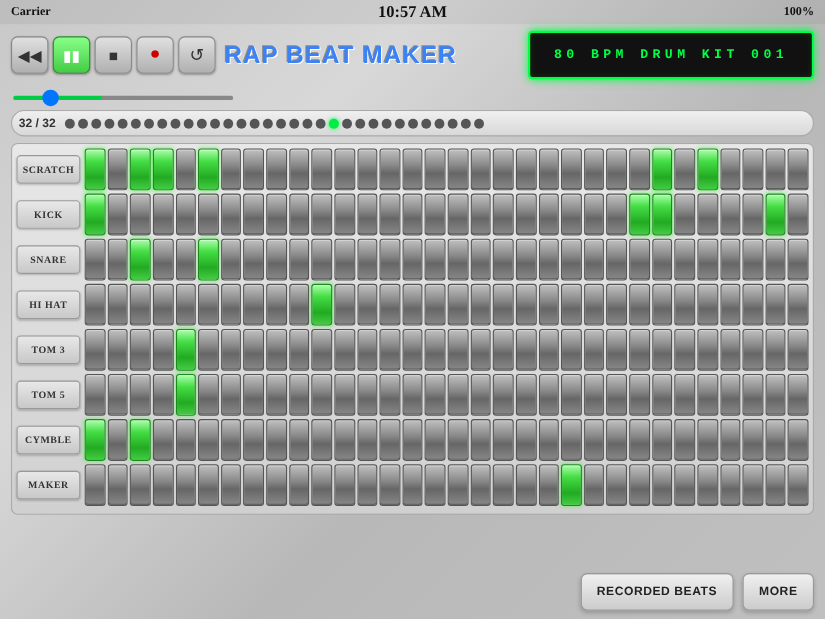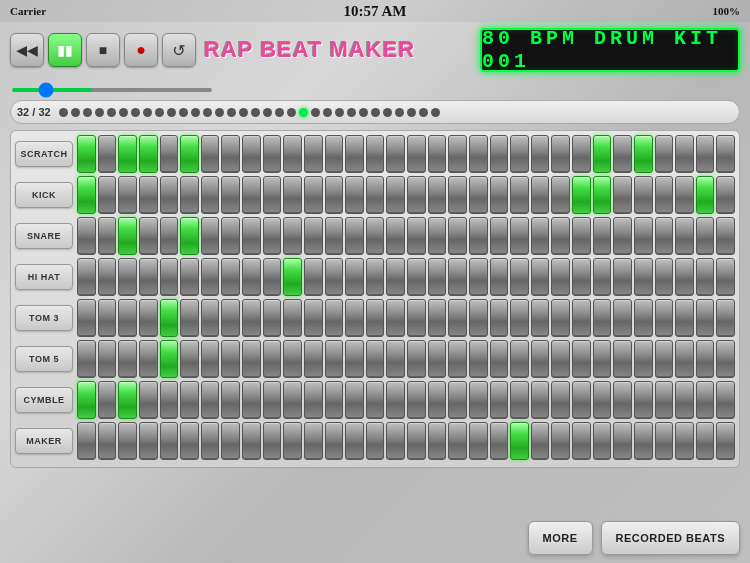--- a/index.html
+++ b/index.html
@@ -53,38 +53,38 @@
     }
     .transport-btn.play {
       background: linear-gradient(to bottom, #88ff88, #44cc44);
       border-color: #2a8a2a;
       color: #fff;
     }
 
     .app-title {
       font-size: 22px;
       font-weight: 900;
-      color: #ec4899;
+      color: #3b82f6;
       letter-spacing: 1px;
       text-shadow: 1px 1px 0 #fff, -1px -1px 0 #888;
       margin-left: 4px;
       flex: 1;
     }
 
     .bpm-display {
       width: 260px;
       height: 44px;
       background: #111;
       border: 2px solid #00ff44;
       border-radius: 4px;
       display: flex;
       align-items: center;
       justify-content: center;
       font-family: 'Courier New', monospace;
-      font-size: 20px;
+      font-size: 12px;
       font-weight: bold;
       color: #00ff44;
       letter-spacing: 4px;
       box-shadow: 0 0 8px #00ff44, inset 0 0 6px rgba(0,200,0,0.2);
     }
 
     
     .tempo-row {
       margin-bottom: 4px;
       padding-left: 2px;
@@ -155,20 +155,21 @@
       font-size: 9px;
       font-weight: bold;
       color: #333;
       display: flex;
       align-items: center;
       justify-content: center;
       margin-right: 4px;
       letter-spacing: 0.5px;
       box-shadow: 0 1px 2px rgba(0,0,0,0.2);
       cursor: pointer;
+      font-family: Liberation Serif, serif;
     }
 
     .beat-cells {
       display: flex;
       gap: 2px;
       flex: 1;
     }
     .beat-cell {
       flex: 1;
       height: 38px;
@@ -580,15 +581,15 @@
           <div class="beat-cell off"></div>
           <div class="beat-cell off"></div>
           <div class="beat-cell off"></div>
         </div>
       </div>
     </div>
 
 </div>
 
 <div class="bottom-bar">
+  <button class="bottom-btn">RECORDED BEATS</button>
   <button class="bottom-btn">MORE</button>
-  <button class="bottom-btn">RECORDED BEATS</button>
 </div>
 
 </body></html>

